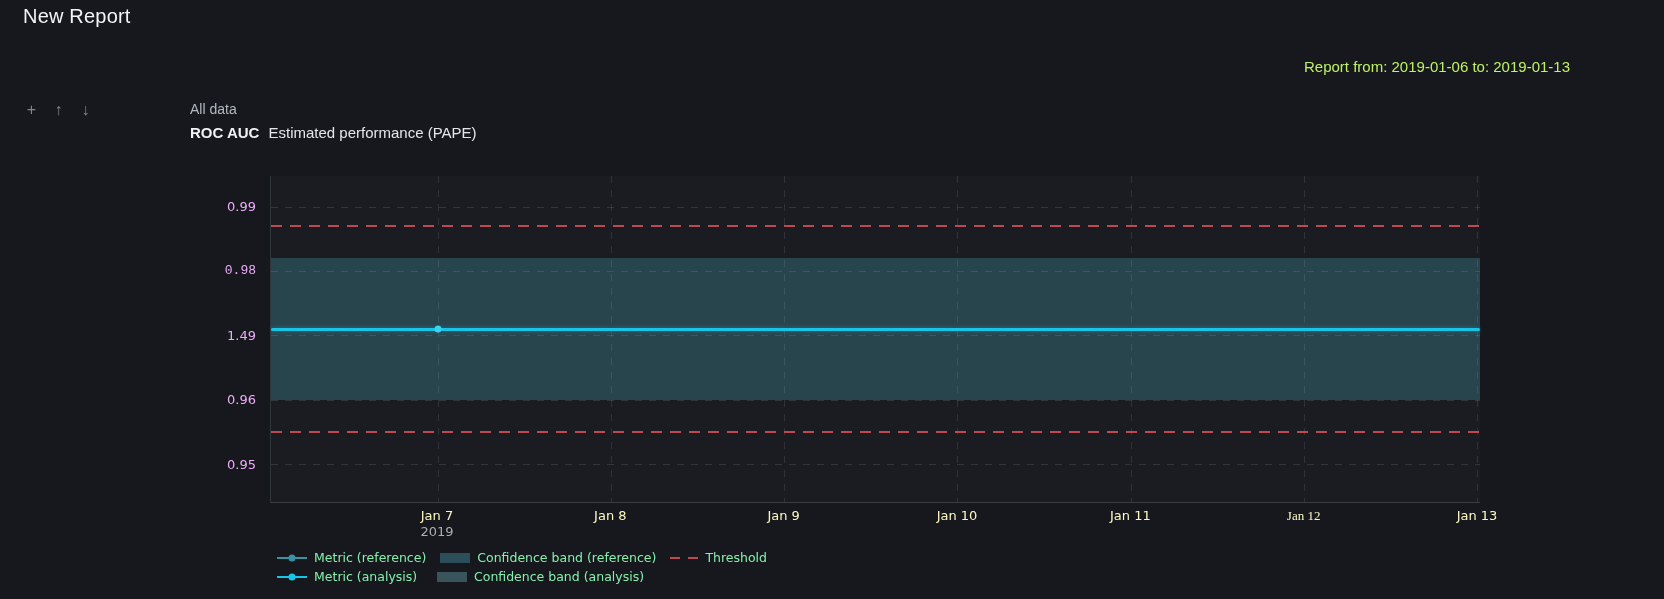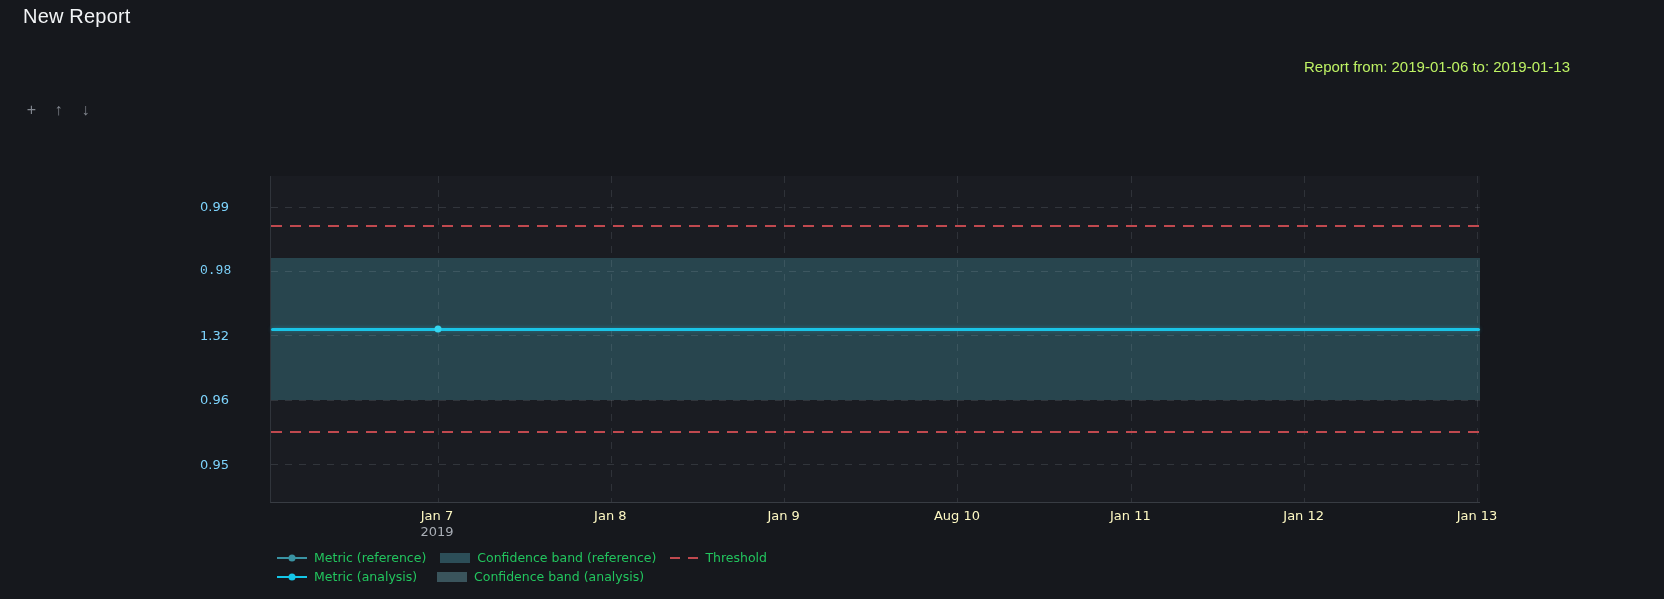--- a/index.html
+++ b/index.html
@@ -58,38 +58,38 @@
     position:absolute; left:0; width:100%; height:3px;
     border-radius:2px;
   }
   .marker-dot {
     position:absolute; width:7px; height:7px; border-radius:50%;
     transform:translate(-50%,-50%);
   }
 
   .ylabels { position:absolute; left:200px; top:176px; width:62px; height:327px; }
   .ytick {
-    position:absolute; right:6px; width:56px; 
-    font-family:"DejaVu Sans", sans-serif; font-size:13px; color:#7dd3fc;
+    position:absolute; right:6px; width:56px; text-align:right;
+    font-family:"DejaVu Sans", sans-serif; font-size:13px; color:#f0abfc;
   }
   .xlabels { position:absolute; left:270px; top:503px; width:1210px; height:50px; }
   .xtick {
     position:absolute; top:5px; transform:translateX(-50%);
     font-family:"DejaVu Sans", sans-serif; font-size:13px; color:#fef9c3; white-space:nowrap;
   }
   .xtick-sub {
     position:absolute; top:21px; transform:translateX(-50%);
     font-family:"DejaVu Sans", sans-serif; font-size:13px; color:#a9aeb6;
   }
 
   .legend { position:absolute; left:277px; top:548px; }
   .legend-row { display:flex; align-items:center; height:19px; gap:14px; }
   .legend-item {
     display:flex; align-items:center; gap:7px;
-    font-family:"DejaVu Sans", sans-serif; font-size:12.5px; color:#22c55e;
+    font-family:"DejaVu Sans", sans-serif; font-size:12.5px; color:#86efac;
     cursor:pointer; white-space:nowrap;
   }
   .legend-item.metric { min-width:146px; }
   .sw-line { width:30px; height:2px; position:relative; flex:0 0 auto; }
   .sw-line .sw-dot {
     position:absolute; left:50%; top:50%; transform:translate(-50%,-50%);
     width:7px; height:7px; border-radius:50%;
   }
   .sw-rect { width:30px; height:10px; flex:0 0 auto; }
   .sw-dashes { width:28px; height:2px; flex:0 0 auto;
@@ -103,25 +103,31 @@
   <h1 class="page-title">New Report</h1>
 
   <div class="report-range">Report from: 2019-01-06 to: 2019-01-13</div>
 
   <div class="toolbar">
       <span class="tb-icon">+</span>
       <span class="tb-icon">↑</span>
       <span class="tb-icon">↓</span>
     </div>
 
+  <div class="chart-header">
+    <div class="group-label">All data</div>
+    <div class="chart-title-line">
+      <span class="metric-name">ROC AUC</span><span>Estimated performance (PAPE)</span>
+    </div>
+  </div>
 
   <div class="ylabels">
       <div class="ytick" style="top: calc(9.46746% - 8px);">0.99</div>
       <div class="ytick" style="top: calc(29.1913% - 8px); font-family: Liberation Mono, monospace;">0.98</div>
-      <div class="ytick" style="top: calc(48.9152% - 8px);">1.32</div>
+      <div class="ytick" style="top: calc(48.9152% - 8px);">1.49</div>
       <div class="ytick" style="top: calc(68.6391% - 8px);">0.96</div>
       <div class="ytick" style="top: calc(88.3629% - 8px);">0.95</div>
     </div>
 
   <div class="plot-area">
       <div class="band" style="top: 25.2465%; height: 43.3925%; background: rgb(40, 69, 78);"></div>
       <div class="hgrid" style="top: 9.46746%;"></div>
       <div class="hgrid" style="top: 29.1913%;"></div>
       <div class="hgrid" style="top: 48.9152%;"></div>
       <div class="hgrid" style="top: 68.6391%;"></div>
@@ -137,23 +143,23 @@
       <div class="threshold" style="top: calc(78.501% - 1px);"></div>
       <div class="metric-line" style="top: calc(46.9428% - 1.5px); background: rgb(26, 196, 230); box-shadow: rgba(26, 196, 230, 0.35) 0px 0px 4px;"></div>
       <div class="marker-dot" style="left: 13.8017%; top: 46.9428%; background: rgb(53, 214, 240);"></div>
     </div>
 
   <div class="xlabels">
       <div class="xtick" style="left: 13.8017%;">Jan 7</div>
       <div class="xtick-sub" style="left: 13.8017%;">2019</div>
       <div class="xtick" style="left: 28.1267%;">Jan 8</div>
       <div class="xtick" style="left: 42.4517%;">Jan 9</div>
-      <div class="xtick" style="left: 56.7768%;">Aug 10</div>
+      <div class="xtick" style="left: 56.7768%;">Jan 10</div>
       <div class="xtick" style="left: 71.1018%;">Jan 11</div>
-      <div class="xtick" style="left: 85.4269%;">Jan 12</div>
+      <div class="xtick" style="left: 85.4269%; font-family: Liberation Serif, serif;">Jan 12</div>
       <div class="xtick" style="left: 99.7519%;">Jan 13</div>
     </div>
 
   <div class="legend">
       <div class="legend-row">
         <div class="legend-item metric">
           <div class="sw-line" style="background: rgb(58, 147, 163);">
             <div class="sw-dot" style="background: rgb(58, 147, 163);"></div>
           </div>
           <span>Metric (reference)</span>

